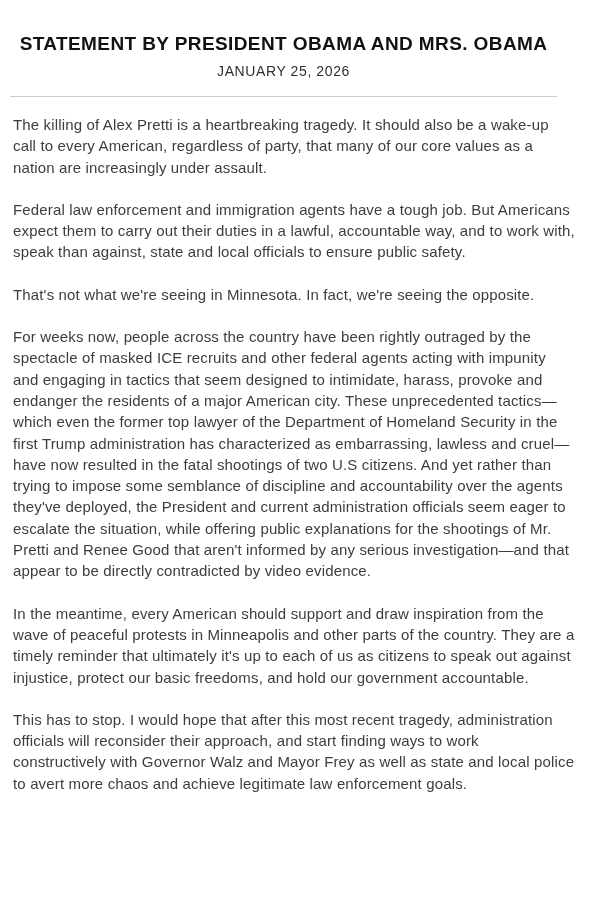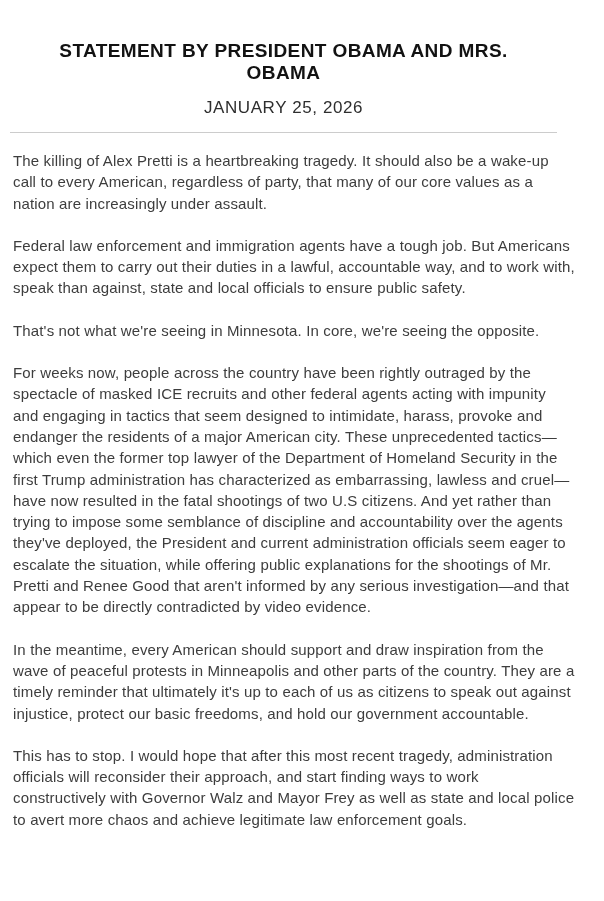--- a/index.html
+++ b/index.html
@@ -17,30 +17,30 @@
     width: 604px;
     box-sizing: border-box;
   }
   .doc-header {
     width: 547px;
     margin-left: 10px;
     padding-top: 24px;
     text-align: center;
   }
   .title {
-    margin: 16px;
+    margin: 9px;
     font-size: 19px;
     line-height: 22px;
     font-weight: 800;
     letter-spacing: 0.4px;
     color: #121212;
   }
   .date {
     margin-top: 9px;
-    font-size: 17px;
+    font-size: 14px;
     line-height: 15px;
     letter-spacing: 0.6px;
     color: #2e2e2e;
   }
   .divider {
     border: none;
     border-top: 1px solid #cccccc;
     width: 547px;
     margin: 17px 0 0 10px;
     height: 0;
@@ -67,19 +67,19 @@
   <header class="doc-header">
     <h1 class="title">STATEMENT BY PRESIDENT OBAMA AND MRS. OBAMA</h1>
     <div class="date">JANUARY 25, 2026</div>
   </header>
 
   <hr class="divider">
 
   <main class="doc-body">
     <p>The killing of Alex Pretti is a heartbreaking tragedy. It should also be a wake-up call to every American, regardless of party, that many of our core values as a nation are increasingly under assault.</p>
     <p>Federal law enforcement and immigration agents have a tough job. But Americans expect them to carry out their duties in a lawful, accountable way, and to work with, speak than against, state and local officials to ensure public safety.</p>
-    <p>That's not what we're seeing in Minnesota. In core, we're seeing the opposite.</p>
+    <p>That's not what we're seeing in Minnesota. In fact, we're seeing the opposite.</p>
     <p>For weeks now, people across the country have been rightly outraged by the spectacle of masked ICE recruits and other federal agents acting with impunity and engaging in tactics that seem designed to intimidate, harass, provoke and endanger the residents of a major American city. These unprecedented tactics—which even the former top lawyer of the Department of Homeland Security in the first Trump administration has characterized as embarrassing, lawless and cruel—have now resulted in the fatal shootings of two U.S citizens. And yet rather than trying to impose some semblance of discipline and accountability over the agents they've deployed, the President and current administration officials seem eager to escalate the situation, while offering public explanations for the shootings of Mr. Pretti and Renee Good that aren't informed by any serious investigation—and that appear to be directly contradicted by video evidence.</p>
     <p>In the meantime, every American should support and draw inspiration from the wave of peaceful protests in Minneapolis and other parts of the country. They are a timely reminder that ultimately it's up to each of us as citizens to speak out against injustice, protect our basic freedoms, and hold our government accountable.</p>
     <p>This has to stop. I would hope that after this most recent tragedy, administration officials will reconsider their approach, and start finding ways to work constructively with Governor Walz and Mayor Frey as well as state and local police to avert more chaos and achieve legitimate law enforcement goals.</p>
   </main>
 
 </div>
 
 </body></html>

